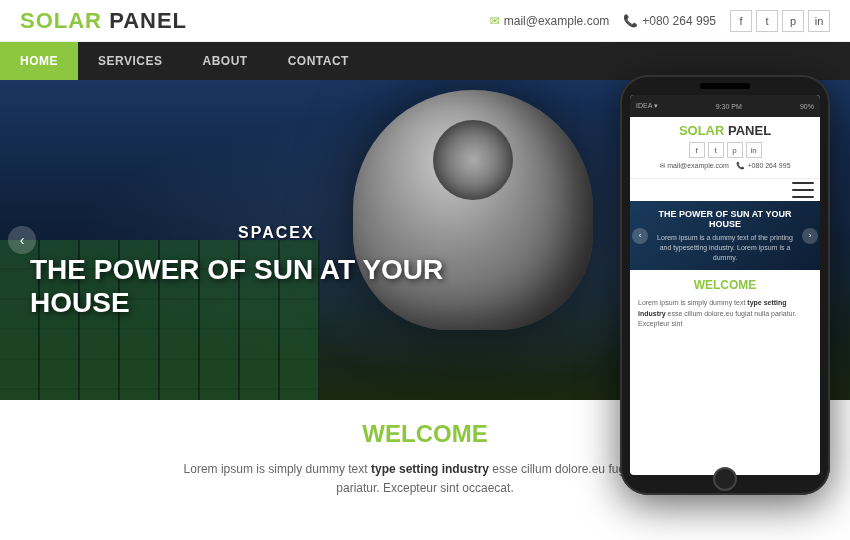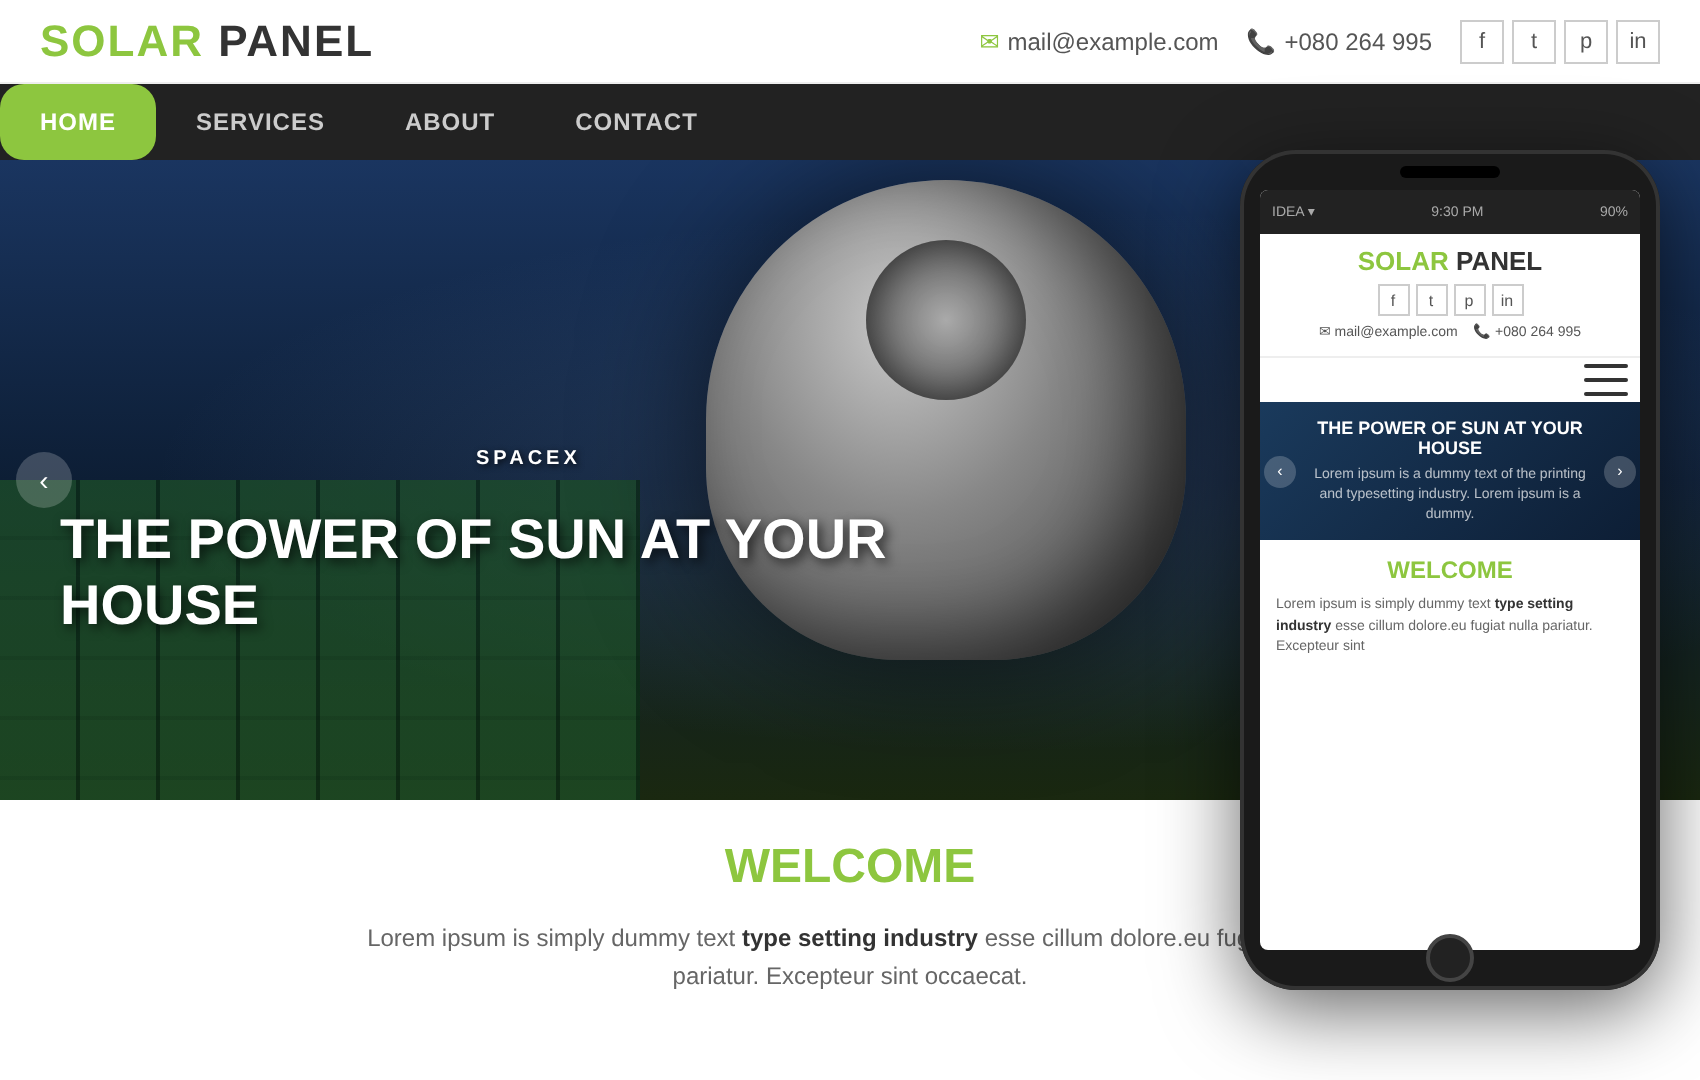--- a/index.html
+++ b/index.html
@@ -59,21 +59,20 @@
       height: 38px;
       display: flex;
       align-items: center;
       color: #ccc;
       font-size: 12px;
       font-weight: bold;
       letter-spacing: 0.5px;
       cursor: pointer;
       text-transform: uppercase;
       position: relative;
-      border-radius: 12px;
     }
     .nav-item.active {
       background: #8dc63f;
       color: #fff;
     }
     .nav-dropdown::after {
       content: ' ▾';
       font-size: 10px;
     }
 
@@ -136,21 +135,21 @@
       height: 80px;
       background: radial-gradient(ellipse, #aaa 0%, #777 50%, #444 100%);
       border-radius: 50%;
       box-shadow: inset 0 0 20px rgba(0,0,0,0.5);
     }
     .spacex-label {
       position: absolute;
       top: 45%;
       left: 28%;
       color: #fff;
-      font-size: 10px;
+      font-size: 16px;
       font-weight: bold;
       letter-spacing: 2px;
       text-shadow: 1px 1px 3px rgba(0,0,0,0.8);
     }
 
     .hero-content {
       position: absolute;
       bottom: 70px;
       left: 30px;
       right: 350px;

